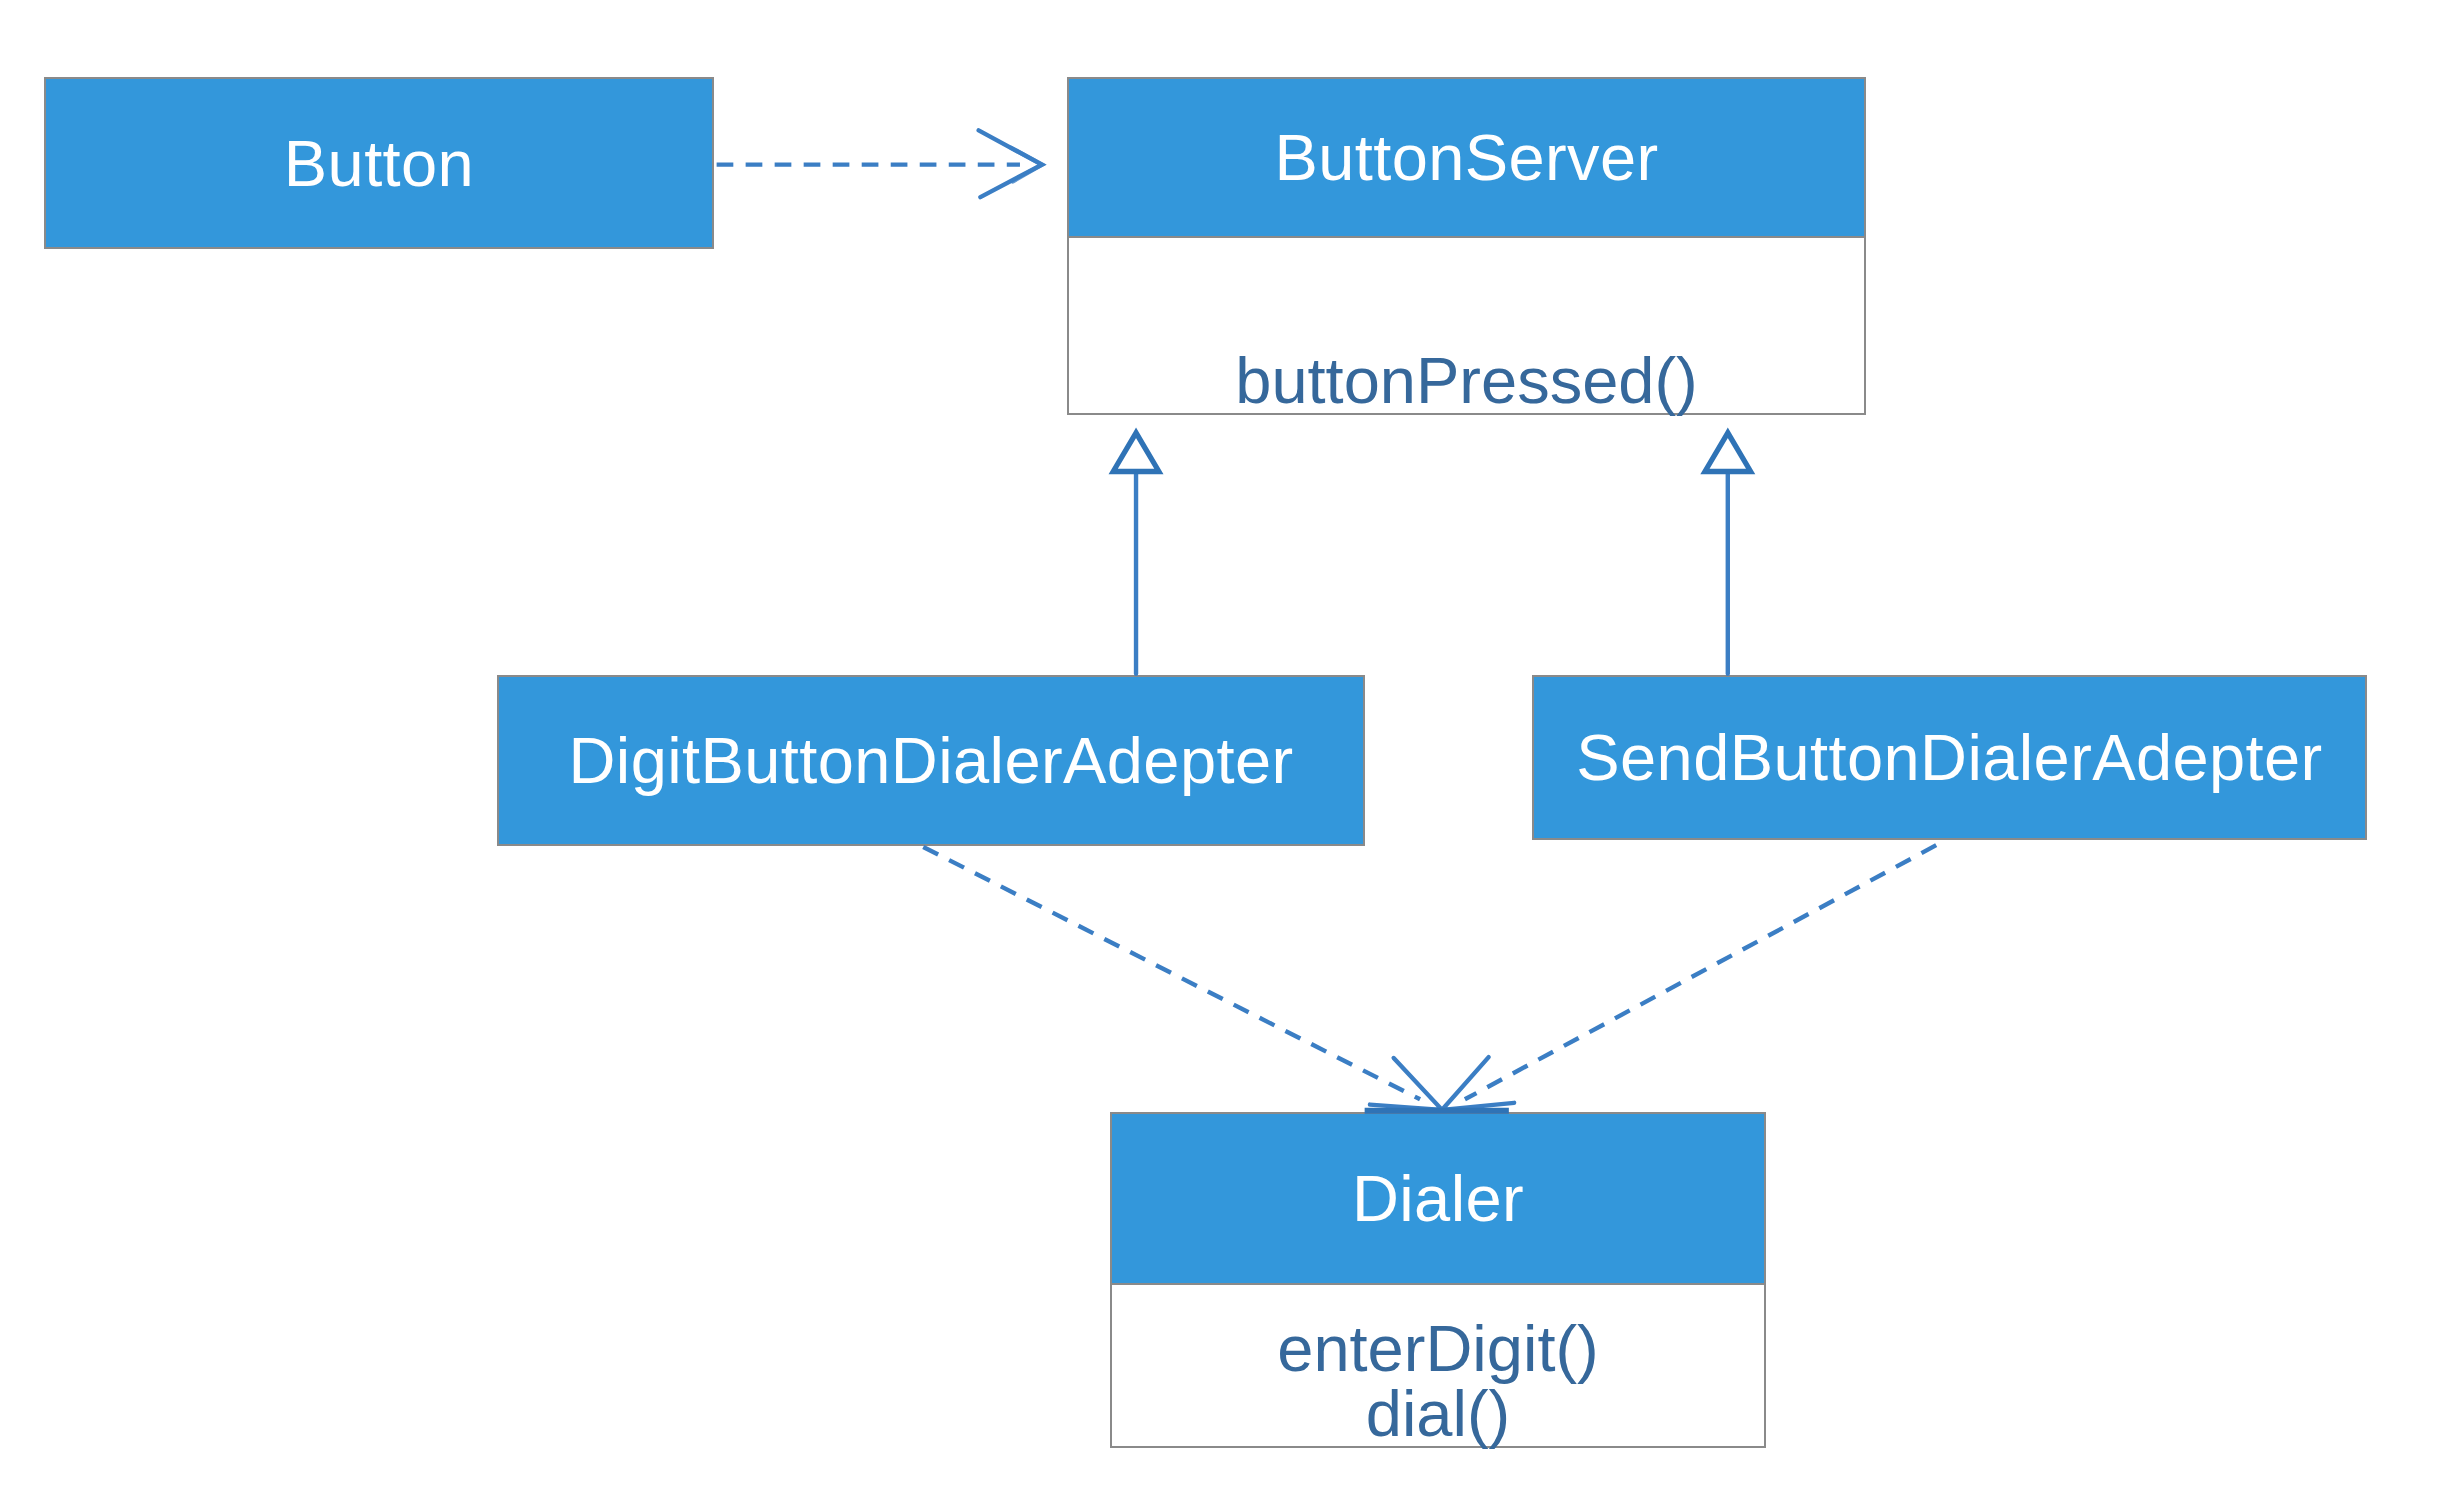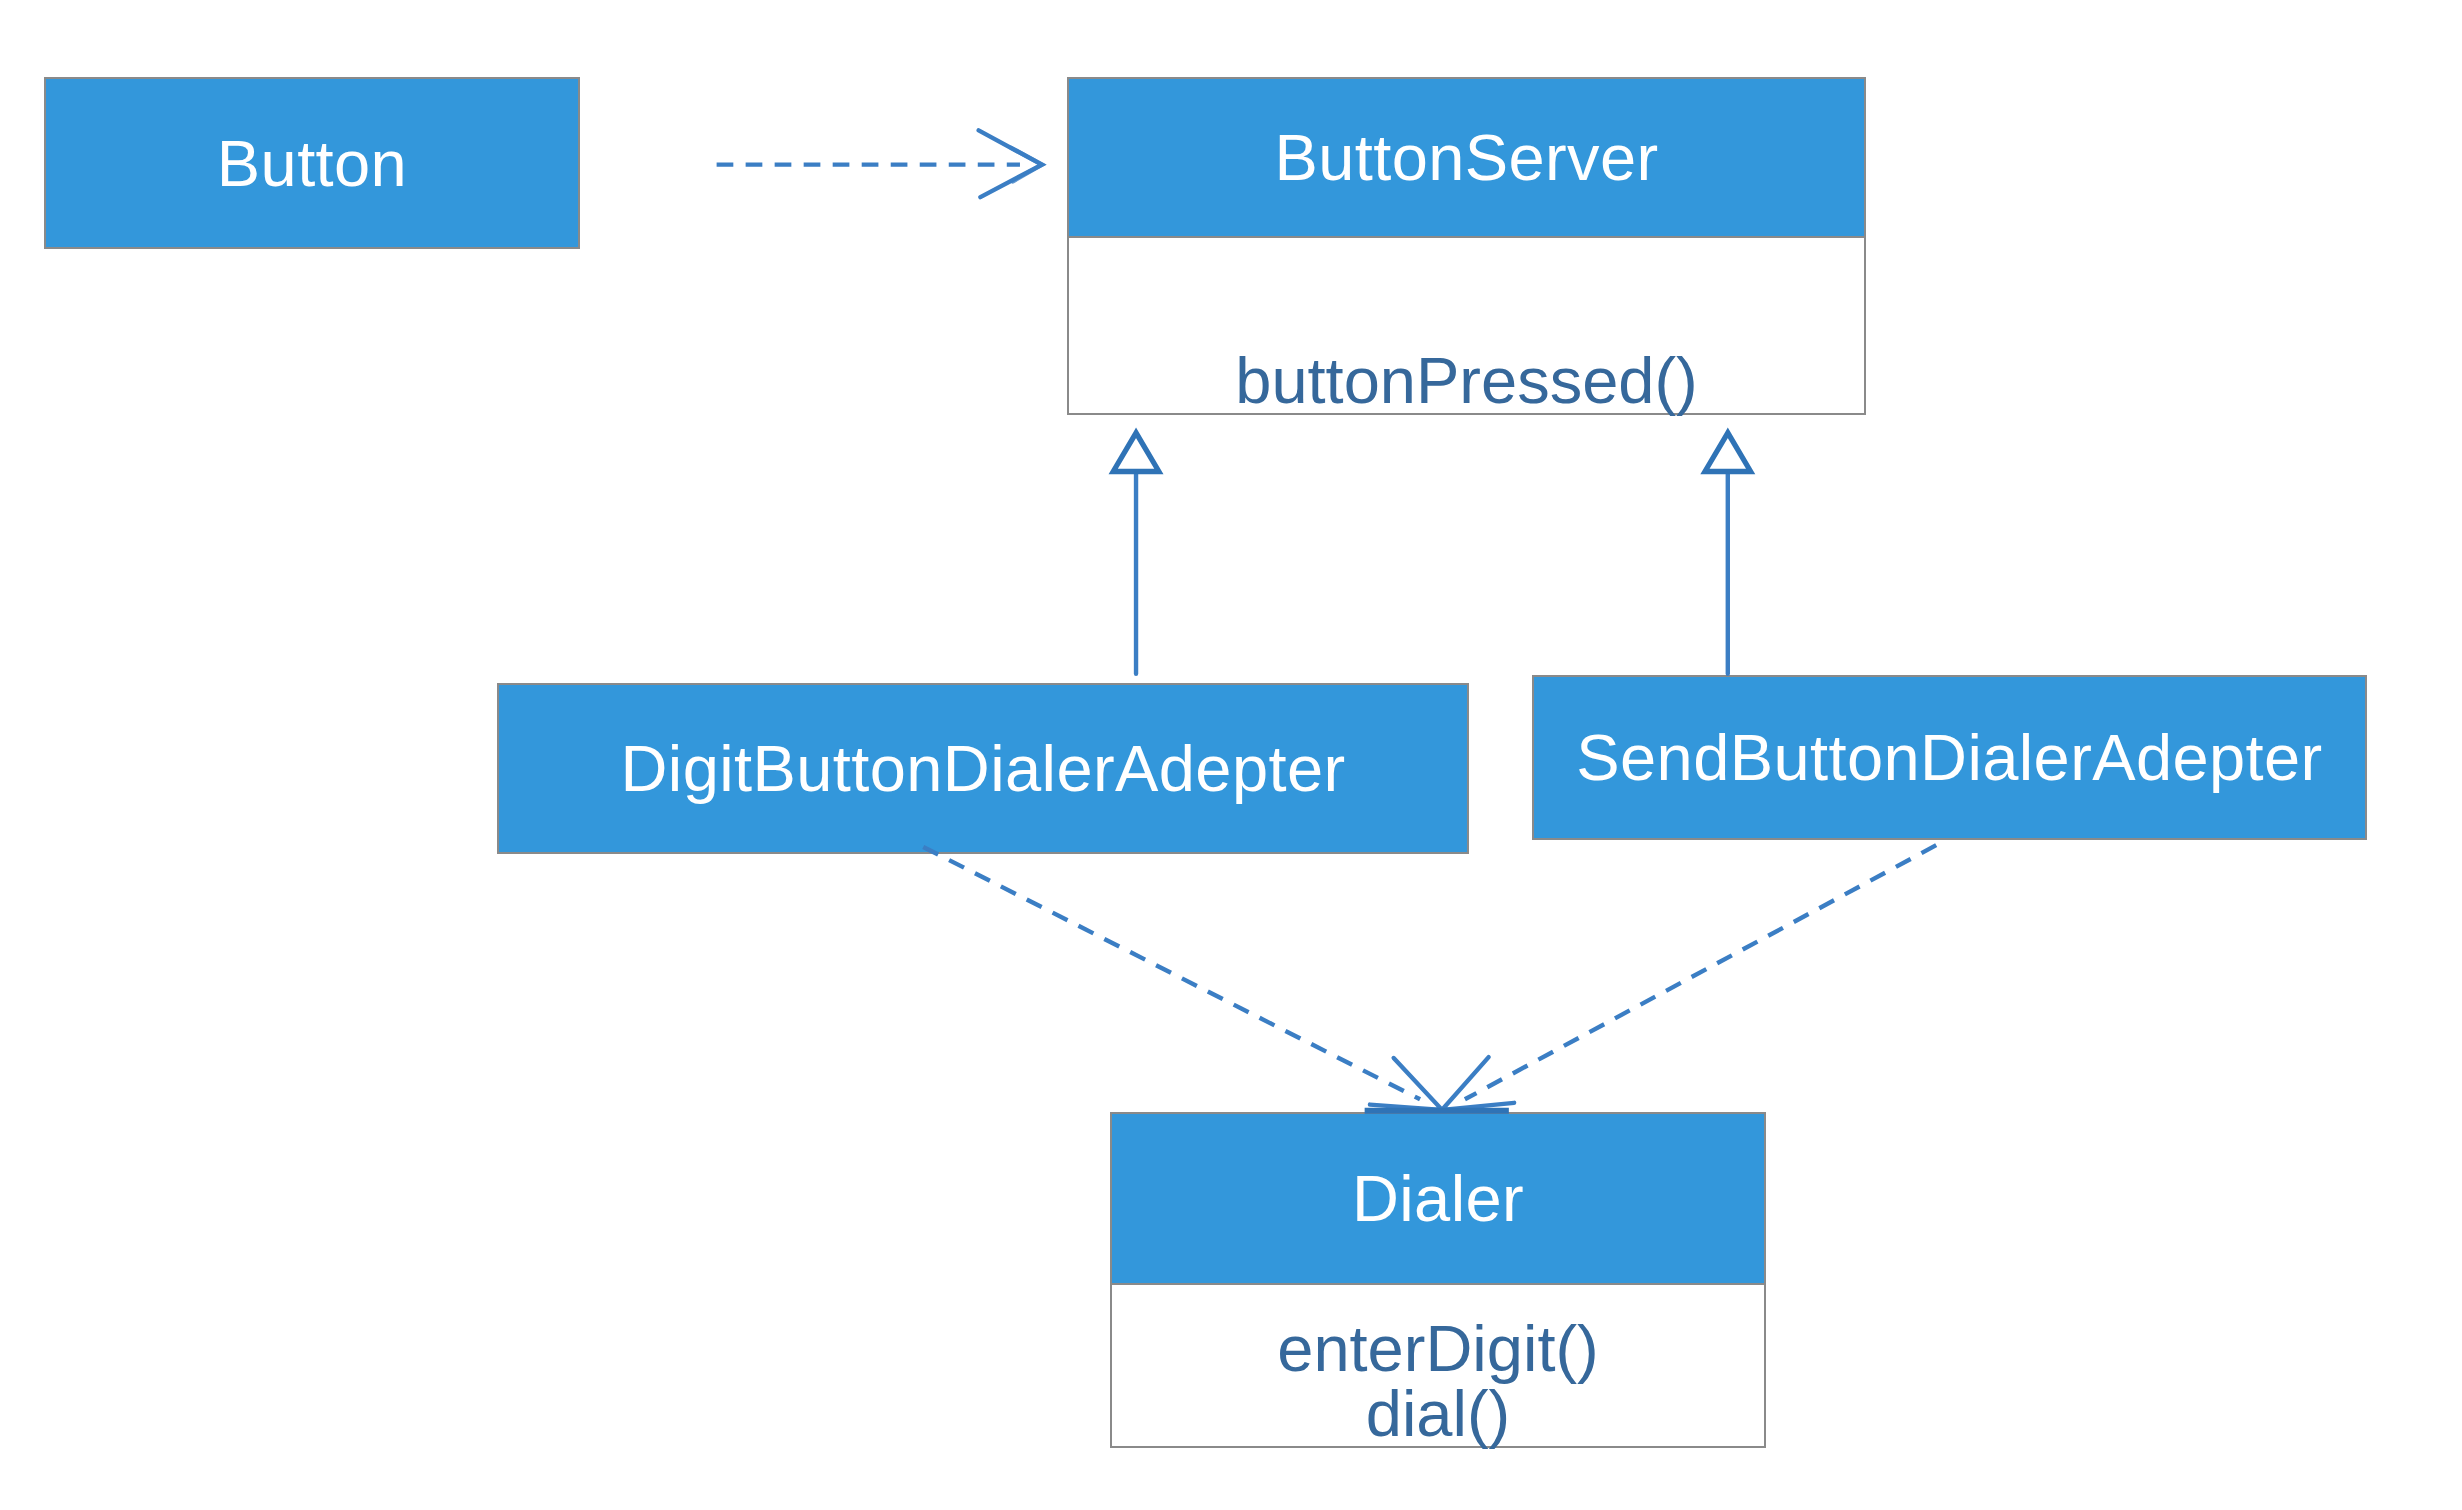--- a/index.html
+++ b/index.html
@@ -100,36 +100,36 @@
 
     <line class="dash-line" x1="1050" y1="963" x2="1615" y2="1250"></line>
     <path class="solid-stroke" d="M1585 1203 L1640 1262 L1558 1256"></path>
 
     <line class="dash-line" x1="2202" y1="961" x2="1666" y2="1250"></line>
     <path class="solid-stroke" d="M1693 1202 L1640 1262 L1722 1254"></path>
 
     <line class="edge-anchor" x1="1552" y1="1263" x2="1716" y2="1263"></line>
   </svg>
 
-  <div class="class-box solid" style="left:44px;top:77px;width:536px;height:172px;">
+  <div class="class-box solid" style="left:44px;top:77px;width:670px;height:172px;">
     <div class="class-header">
       <span>Button</span>
     </div>
   </div>
 
   <div class="class-box" style="left:1067px;top:77px;width:799px;height:338px;">
     <div class="class-header" style="height:157px;">
       <span>ButtonServer</span>
     </div>
     <div class="class-methods">
       <div class="method-row">buttonPressed()</div>
     </div>
   </div>
 
-  <div class="class-box solid" style="left:497px;top:675px;width:972px;height:171px;margin-top:8px;">
+  <div class="class-box solid" style="left:497px;top:675px;width:868px;height:171px;">
     <div class="class-header">
       <span>DigitButtonDialerAdepter</span>
     </div>
   </div>
 
   <div class="class-box solid" style="left:1532px;top:675px;width:835px;height:165px;">
     <div class="class-header">
       <span>SendButtonDialerAdepter</span>
     </div>
   </div>

